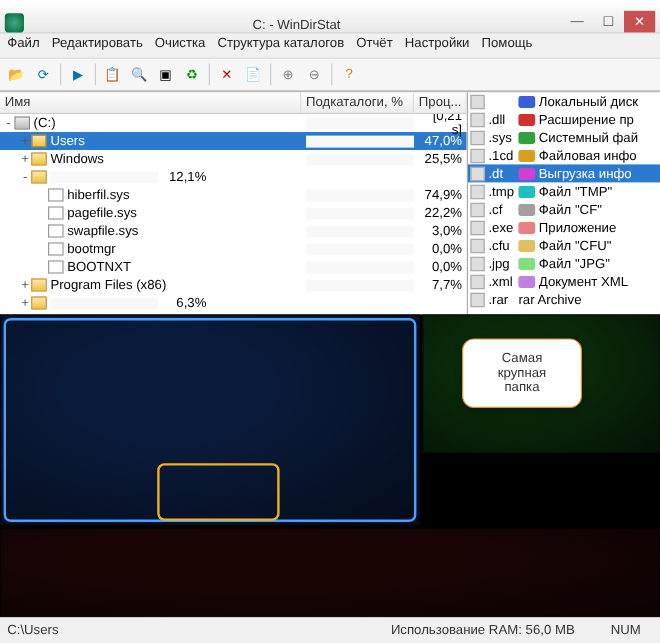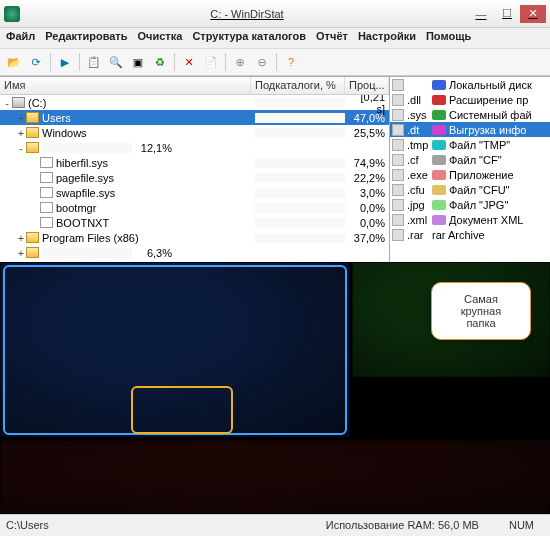--- a/index.html
+++ b/index.html
@@ -1,23 +1,23 @@
 <!DOCTYPE html>
 <html><head>
 <meta charset="utf-8">
 <style>
 * { box-sizing: border-box; margin: 0; padding: 0; font-family: "Segoe UI", Tahoma, sans-serif; font-size: 11px; }
 body { width: 550px; height: 536px; background: #f0f0f0; overflow: hidden; }
-.titlebar { height: 28px; background: linear-gradient(#fff,#e8e8e8); display: flex; align-items: center; padding: 0 4px; border-bottom: 1px solid #ccc; text-decoration: underline; }
+.titlebar { height: 28px; background: linear-gradient(#fff,#e8e8e8); display: flex; align-items: flex-end; padding: 0 4px; border-bottom: 1px solid #ccc; }
 .titlebar .appicon { width: 16px; height: 16px; background: radial-gradient(circle,#4a8,#063); border-radius: 3px; margin-right: 6px; }
 .titlebar .title { flex: 1; text-align: center; color: #333; }
 .winbtns { display: flex; gap: 0; }
 .winbtn { width: 26px; height: 18px; display: flex; align-items: center; justify-content: center; color: #555; }
 .winbtn.close { background: #c75050; color: #fff; }
-.menubar { height: 20px; display: flex; gap: 10px; padding: 2px 6px; background: #f0f0f0; font-weight: bold; }
+.menubar { height: 20px; display: flex; gap: 10px; padding: 2px 6px; background: #f0f0f0; }
 .menubar span { color: #222; }
 .toolbar { height: 28px; background: #f6f6f6; border-top: 1px solid #ddd; border-bottom: 1px solid #ccc; display: flex; align-items: center; padding: 0 4px; gap: 2px; }
 .tbtn { width: 20px; height: 20px; display: flex; align-items: center; justify-content: center; border: 1px solid transparent; }
 .sep { width: 1px; height: 18px; background: #ccc; margin: 0 2px; }
 .panes { display: flex; height: 186px; border-top: 1px solid #aaa; }
 .tree-pane { flex: 1; background: #fff; border-right: 1px solid #aaa; overflow: hidden; }
 .ext-pane { width: 160px; background: #fff; overflow: hidden; }
 .hdr { height: 18px; background: linear-gradient(#fdfdfd,#ececec); border-bottom: 1px solid #ccc; display: flex; }
 .hdr span { padding: 2px 4px; border-right: 1px solid #ddd; color: #333; }
 .tree-rows { height: 166px; overflow: hidden; }
@@ -168,21 +168,21 @@
           <span class="name">BOOTNXT</span>
           <span class="bar"><span class="fill" style="width:0%;background:#2aa03a"></span></span>
           <span class="pct">0,0%</span>
         </div>
         <div class="row">
           <span class="ind" style="width:14px"></span>
           <span class="tw">+</span>
           <span class="fico fold"></span>
           <span class="name">Program Files (x86)</span>
           <span class="bar"><span class="fill" style="width:8%;background:#d8a020"></span></span>
-          <span class="pct">37,0%</span>
+          <span class="pct">7,7%</span>
         </div>
         <div class="row">
           <span class="ind" style="width:14px"></span>
           <span class="tw">+</span>
           <span class="fico fold"></span>
           <span class="bar"><span class="fill" style="width:6%;background:#c040c0"></span></span>
           <span class="pct">6,3%</span>
         </div>
         <div class="row">
           <span class="ind" style="width:14px"></span>
@@ -201,20 +201,26 @@
           <span class="eico"></span>
           <span style="width:22px">.dll</span>
           <span class="swatch" style="background:#d03030"></span>
           <span class="edesc">Расширение пр</span>
         </div>
         <div class="erow">
           <span class="eico"></span>
           <span style="width:22px">.sys</span>
           <span class="swatch" style="background:#30a040"></span>
           <span class="edesc">Системный фай</span>
+        </div>
+        <div class="erow">
+          <span class="eico"></span>
+          <span style="width:22px">.1cd</span>
+          <span class="swatch" style="background:#d8a020"></span>
+          <span class="edesc">Файловая инфо</span>
         </div>
         <div class="erow sel">
           <span class="eico"></span>
           <span style="width:22px">.dt</span>
           <span class="swatch" style="background:#d040d0"></span>
           <span class="edesc">Выгрузка инфо</span>
         </div>
         <div class="erow">
           <span class="eico"></span>
           <span style="width:22px">.tmp</span>
@@ -284,21 +290,21 @@
     <div class="block" style="left: 285px; top: 8px; width: 55px; height: 58px; background: radial-gradient(at 40% 35%, rgb(48, 160, 64) 0%, rgb(48, 160, 64) 30%, rgba(0, 0, 0, 0.55) 100%), rgb(48, 160, 64);"></div>
     <div class="block" style="left: 230px; top: 8px; width: 50px; height: 58px; background: radial-gradient(at 40% 35%, rgb(208, 64, 208) 0%, rgb(208, 64, 208) 30%, rgba(0, 0, 0, 0.55) 100%), rgb(208, 64, 208);"></div>
     <div class="block" style="left: 195px; top: 8px; width: 30px; height: 58px; background: radial-gradient(at 40% 35%, rgb(48, 160, 64) 0%, rgb(48, 160, 64) 30%, rgba(0, 0, 0, 0.55) 100%), rgb(48, 160, 64);"></div>
     <div class="block" style="left: 160px; top: 8px; width: 30px; height: 58px; background: radial-gradient(at 40% 35%, rgb(48, 160, 64) 0%, rgb(48, 160, 64) 30%, rgba(0, 0, 0, 0.55) 100%), rgb(48, 160, 64);"></div>
     <div class="block" style="left: 95px; top: 8px; width: 60px; height: 60px; background: radial-gradient(at 40% 35%, rgb(42, 95, 216) 0%, rgb(42, 95, 216) 30%, rgba(0, 0, 0, 0.55) 100%), rgb(42, 95, 216);"></div>
     <div class="block" style="left: 10px; top: 8px; width: 80px; height: 60px; background: radial-gradient(at 40% 35%, rgb(42, 95, 216) 0%, rgb(42, 95, 216) 30%, rgba(0, 0, 0, 0.55) 100%), rgb(42, 95, 216);"></div>
     <div class="block" style="left: 0px; top: 0px; width: 350px; height: 175px; background: radial-gradient(at 40% 35%, rgb(10, 26, 58) 0%, rgb(10, 26, 58) 30%, rgba(0, 0, 0, 0.55) 100%), rgb(10, 26, 58);"></div>
   <div class="hl-folder" style="left:3px;top:3px;width:344px;height:170px"></div>
   <div class="hl-file" style="left:131px;top:124px;width:102px;height:48px"></div>
 
-  <div class="callout" style="left:431px;top:20px;width:100px">
+  <div class="callout" style="left:385px;top:20px;width:100px">
     <div>Самая крупная папка</div>
   </div>
 </div>
 
 <div class="statusbar">
   <span>C:\Users</span>
   <span class="sp"></span>
   <span>Использование RAM:</span>&nbsp;
   <span>56,0 MB</span>
   <span style="width:30px"></span>

